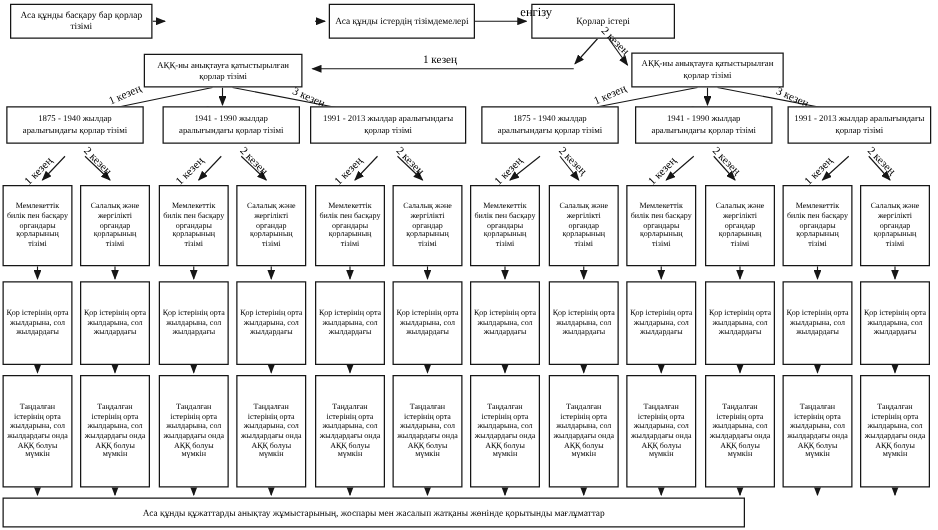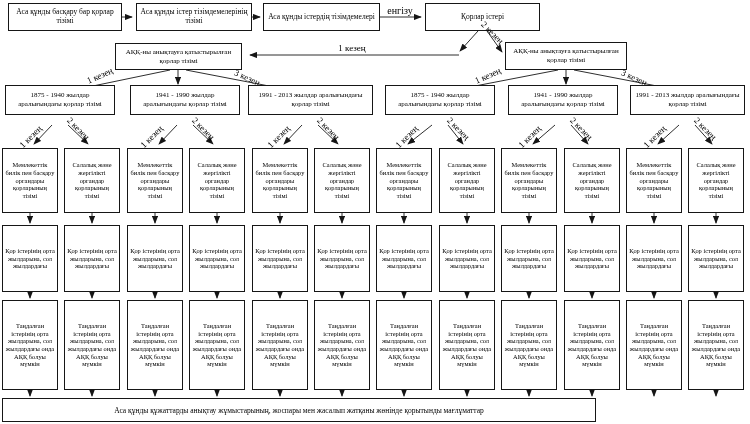--- a/index.html
+++ b/index.html
@@ -11,21 +11,21 @@
       padding:1px 2px;overflow:hidden;}
   .t{top:3px;height:28px;font-size:7.5px;line-height:1.15;}
   .l2{font-size:7px;line-height:1.25;}
   .p{top:85px;height:30px;font-size:7px;line-height:1.25;}
   .c{width:56px;font-size:6.4px;line-height:1.2;}
   .r1{top:148px;height:65px;}
   .r2{top:225px;height:67px;}
   .r3{top:300px;height:90px;}
   .bt{left:2px;top:398px;width:594px;height:24px;font-size:7.5px;}
   .lbl{position:absolute;font-size:9px;white-space:nowrap;line-height:1;}
-  .en{font-size:10px;}
+  .en{font-size:10px;margin-left:29px;}
 </style>
 </head>
 <body>
 
 <div id="canvas">
 
   <svg class="wires" viewBox="0 0 750 424" xmlns="http://www.w3.org/2000/svg">
     <defs>
       <marker id="ah" markerWidth="9" markerHeight="7" refX="8" refY="3.5" orient="auto">
         <path d="M0,0 L9,3.5 L0,7 z" fill="#161616"></path>
@@ -97,21 +97,20 @@
       <line x1="404" y1="390" x2="404" y2="396" marker-end="url(#ah)"></line>
       <line x1="467" y1="390" x2="467" y2="396" marker-end="url(#ah)"></line>
       <line x1="529" y1="390" x2="529" y2="396" marker-end="url(#ah)"></line>
       <line x1="592" y1="390" x2="592" y2="396" marker-end="url(#ah)"></line>
       <line x1="654" y1="390" x2="654" y2="396" marker-end="url(#ah)"></line>
       <line x1="716" y1="390" x2="716" y2="396" marker-end="url(#ah)"></line>
     </g>
   </svg>
 
   <div class="bx t" style="left:8px;width:114px">Аса құнды басқару бар қорлар тізімі</div>
-  <div class="bx t" style="left:136px;width:116px">Аса құнды істер тізімдемелерінің тізімі</div>
   <div class="bx t" style="left:263px;width:117px">Аса құнды істердің тізімдемелері</div>
   <div class="bx t" style="left:425px;width:115px">Қорлар істері</div>
   <span class="lbl en" style="left:400px;top:11px;transform:translate(-50%,-50%)">енгізу</span>
 
   <span class="lbl" style="left:352px;top:48px;transform:translate(-50%,-50%)">1 кезең</span>
   <span class="lbl" style="left:492px;top:33px;transform:translate(-50%,-50%) rotate(45deg)">2 кезең</span>
 
   <div class="bx l2" style="left:115px;top:43px;width:127px;height:27px">АҚҚ-ны анықтауға қатыстырылған қорлар тізімі</div>
   <div class="bx l2" style="left:505px;top:42px;width:122px;height:28px">АҚҚ-ны анықтауға қатыстырылған қорлар тізімі</div>
 

